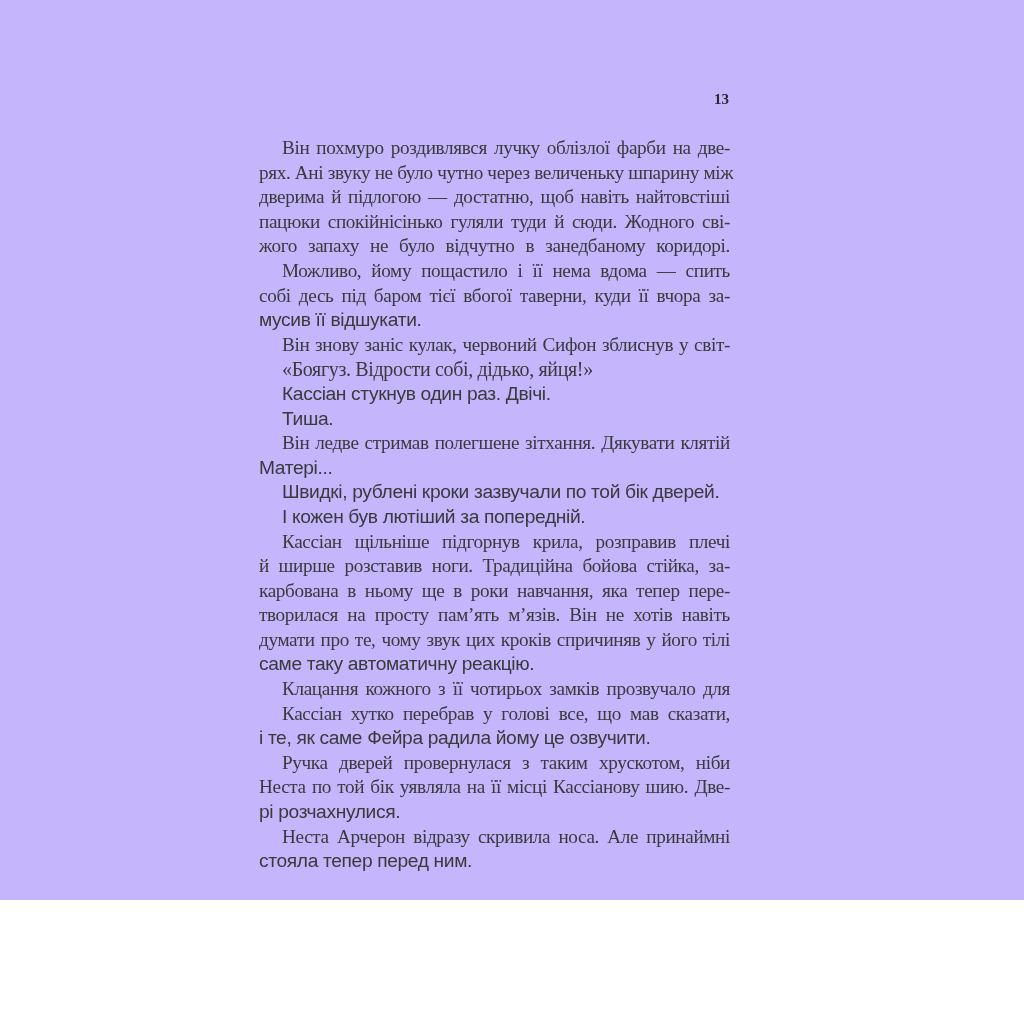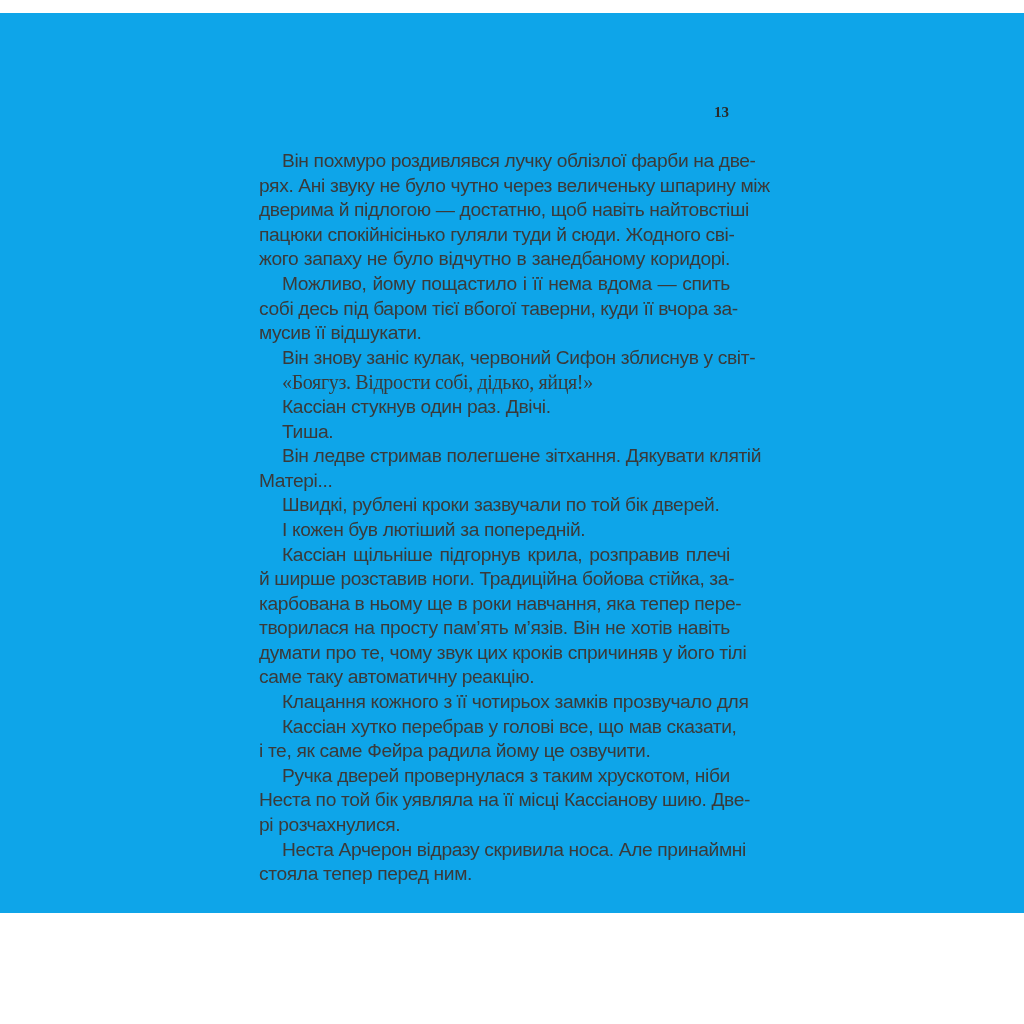--- a/index.html
+++ b/index.html
@@ -1,30 +1,30 @@
 <!DOCTYPE html>
 <html><head>
 <meta charset="utf-8">
 <style>
   html, body { margin: 0; padding: 0; background: #ffffff; }
   body { width: 1024px; height: 1024px; position: relative; overflow: hidden; }
   .page {
-    position: absolute; left: 0; top: 13px; width: 1024px; height: 900px; background: #0ea5e9;
+    position: absolute; left: 0; top: 0; width: 1024px; height: 900px; background: #c4b5fd;
   }
   .page-number {
     position: absolute; top: 91px; left: 700px; width: 29px; text-align: right;
     font-family: "Liberation Serif", serif; font-size: 15px; font-weight: bold; color: #2a2a2a;
   }
   .body-text {
     position: absolute; left: 259px; top: 136px; width: 471px;
     font-family: "Liberation Sans", sans-serif; font-size: 19.2px; line-height: 24.6px;
     color: #3a3a3a; letter-spacing: -0.35px;
   }
   .line { display: block; white-space: nowrap; height: 24.6px; }
-  .line.justify { text-align: justify; text-align-last: justify; }
+  .line.justify { text-align: justify; text-align-last: justify; font-family: Liberation Serif, serif; }
   .line.indent { padding-left: 23px; }
   .line.italic { font-family: "Liberation Serif", serif; font-size: 20px; }
 </style>
 </head>
 <body>
 
 <div class="page">
   <div class="page-number">13</div>
   <div class="body-text" id="body-text">
       <span class="line indent justify">Він похмуро роздивлявся лучку облізлої фарби на две-</span>

